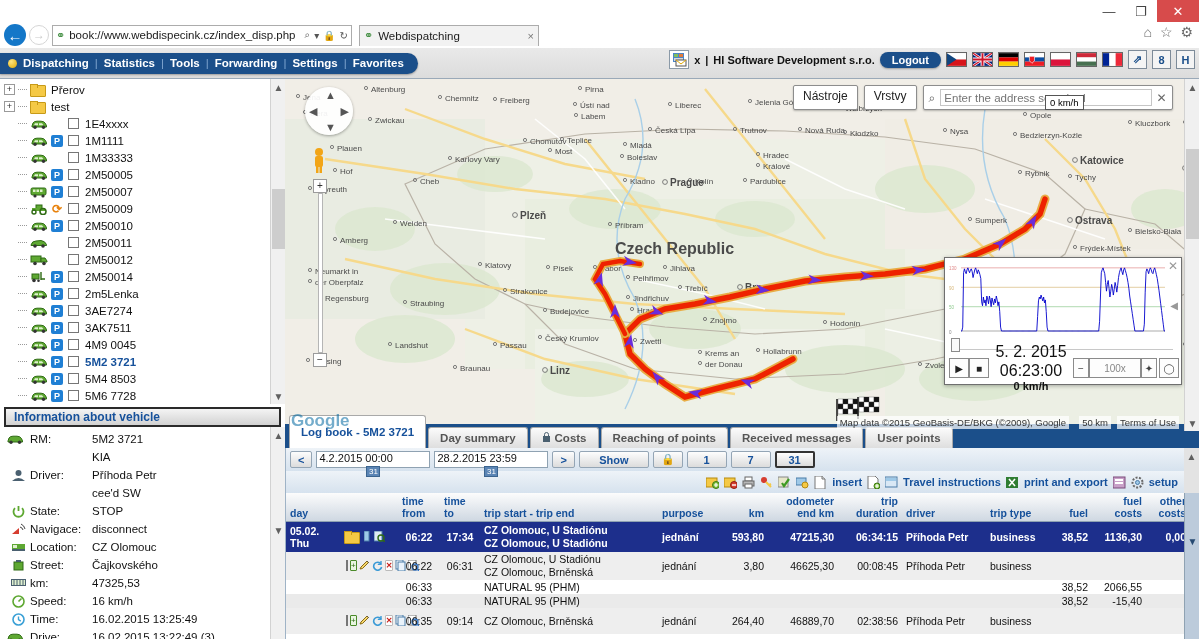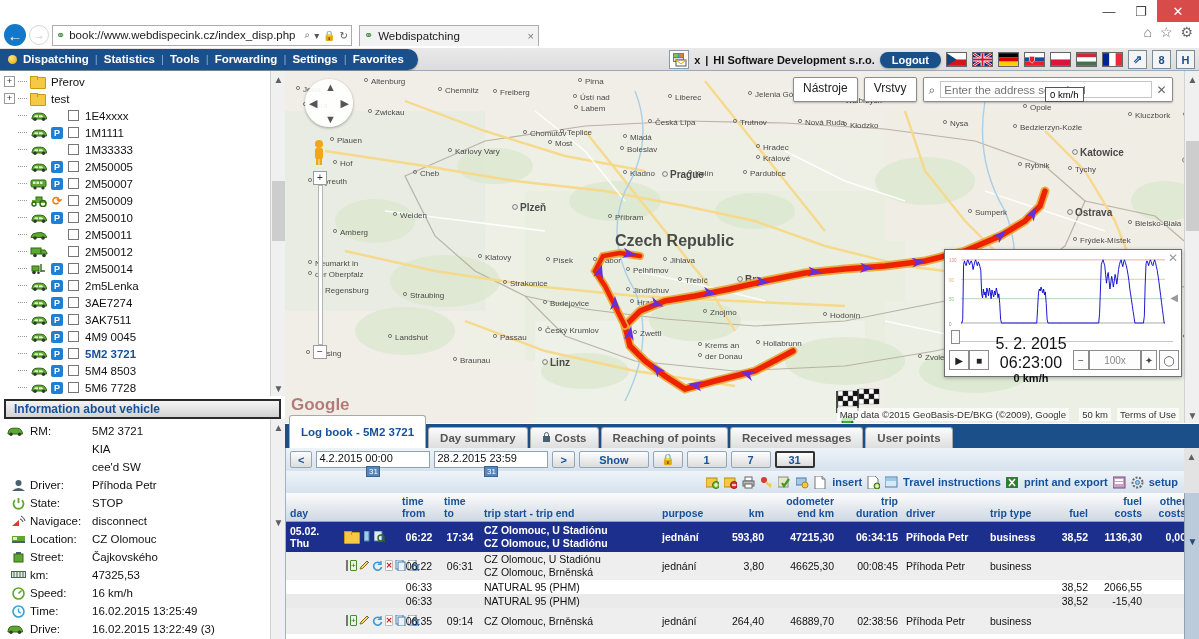--- a/index.html
+++ b/index.html
@@ -49,21 +49,21 @@
   }
   .tab-strip .tab-title { flex: 1; font-size: 11.5px; color: #1a1a1a; }
   .tab-strip .tab-x { color: #777; font-size: 11px; }
   .ie-tools {
     position: absolute; right: 6px; top: 2px; display: flex; gap: 8px;
     color: #6b6b6b; font-size: 14px;
   }
 
   
   .app-nav {
-    height: 23px; background: linear-gradient(#e9e9e9,#dcdcdc);
+    height: 31px; background: linear-gradient(#e9e9e9,#dcdcdc);
     position: relative; display: flex; align-items: center;
     border-bottom: 1px solid #9aa9b8;
   }
   .nav-pill {
     background: #1b4f8a; border-radius: 0 11px 11px 0; height: 21px;
     display: flex; align-items: center; padding: 0 14px 0 8px; gap: 6px;
     color: #fff; font-weight: bold; font-size: 11.5px;
     box-shadow: 0 1px 2px rgba(0,0,0,.3);
   }
   .nav-dot { width: 9px; height: 9px; border-radius: 50%;
@@ -192,22 +192,22 @@
   .zs-track { width: 5px; flex: 1; background: #fff; border: 1px solid #b5b5b5; }
   .map-scroll-right {
     position: absolute; right: 0; top: 0; width: 15px; height: 352px;
     background: #f0f0f0; border-left: 1px solid #d2d2d2; z-index: 7;
   }
   .map-attrib {
     position: absolute; bottom: 2px; right: 20px; font-size: 9.5px;
     color: #333; background: rgba(255,255,255,.72); padding: 1px 3px; z-index: 6;
   }
   .gmap-logo {
-    position: absolute; left: 6px; bottom: 8px; font-size: 17px;
-    color: #7f1d1d; font-weight: bold; opacity: .55; z-index: 6;
+    position: absolute; left: 6px; bottom: 0; font-size: 17px;
+    color: #0369a1; font-weight: bold; opacity: .55; z-index: 6;
   }
   .speed-bubble {
     position: absolute; background: #fff; border: 1px solid #555;
     font-size: 9.5px; padding: 1px 4px; z-index: 8; white-space: nowrap;
   }
 
   
   .chartbox {
     position: absolute; right: 17px; top: 178px; width: 238px; height: 128px;
     background: #fff; border: 1px solid #6f6f6f; z-index: 9;
@@ -725,31 +725,31 @@
             </span>
             <span class="lbl">RM:</span>
             <span class="val">5M2 3721</span>
           </div>
           <div class="info-row">
             <span class="ii"></span>
             <span class="lbl"></span>
             <span class="val">KIA</span>
           </div>
           <div class="info-row">
-            <span class="ii"></span>
-            <span class="lbl"></span>
-            <span class="val">cee'd SW</span>
-          </div>
-          <div class="info-row">
             <span class="ii"><svg width="15" height="13" viewBox="0 0 15 13">
                 <circle cx="7.5" cy="4" r="3" fill="#4a6070"></circle>
                 <path d="M1 12 Q7.5 6 14 12z" fill="#4a6070"></path>
               </svg></span>
             <span class="lbl">Driver:</span>
             <span class="val">Příhoda Petr</span>
+          </div>
+          <div class="info-row">
+            <span class="ii"></span>
+            <span class="lbl"></span>
+            <span class="val">cee'd SW</span>
           </div>
           <div class="info-row">
             <span class="ii"><svg width="13" height="13" viewBox="0 0 13 13">
                 <path d="M6.5 1v5" stroke="#5ea832" stroke-width="1.8"></path>
                 <path d="M3 3.2a5 5 0 1 0 7 0" stroke="#5ea832" stroke-width="1.8" fill="none"></path>
               </svg></span>
             <span class="lbl">State:</span>
             <span class="val">STOP</span>
           </div>
           <div class="info-row">

